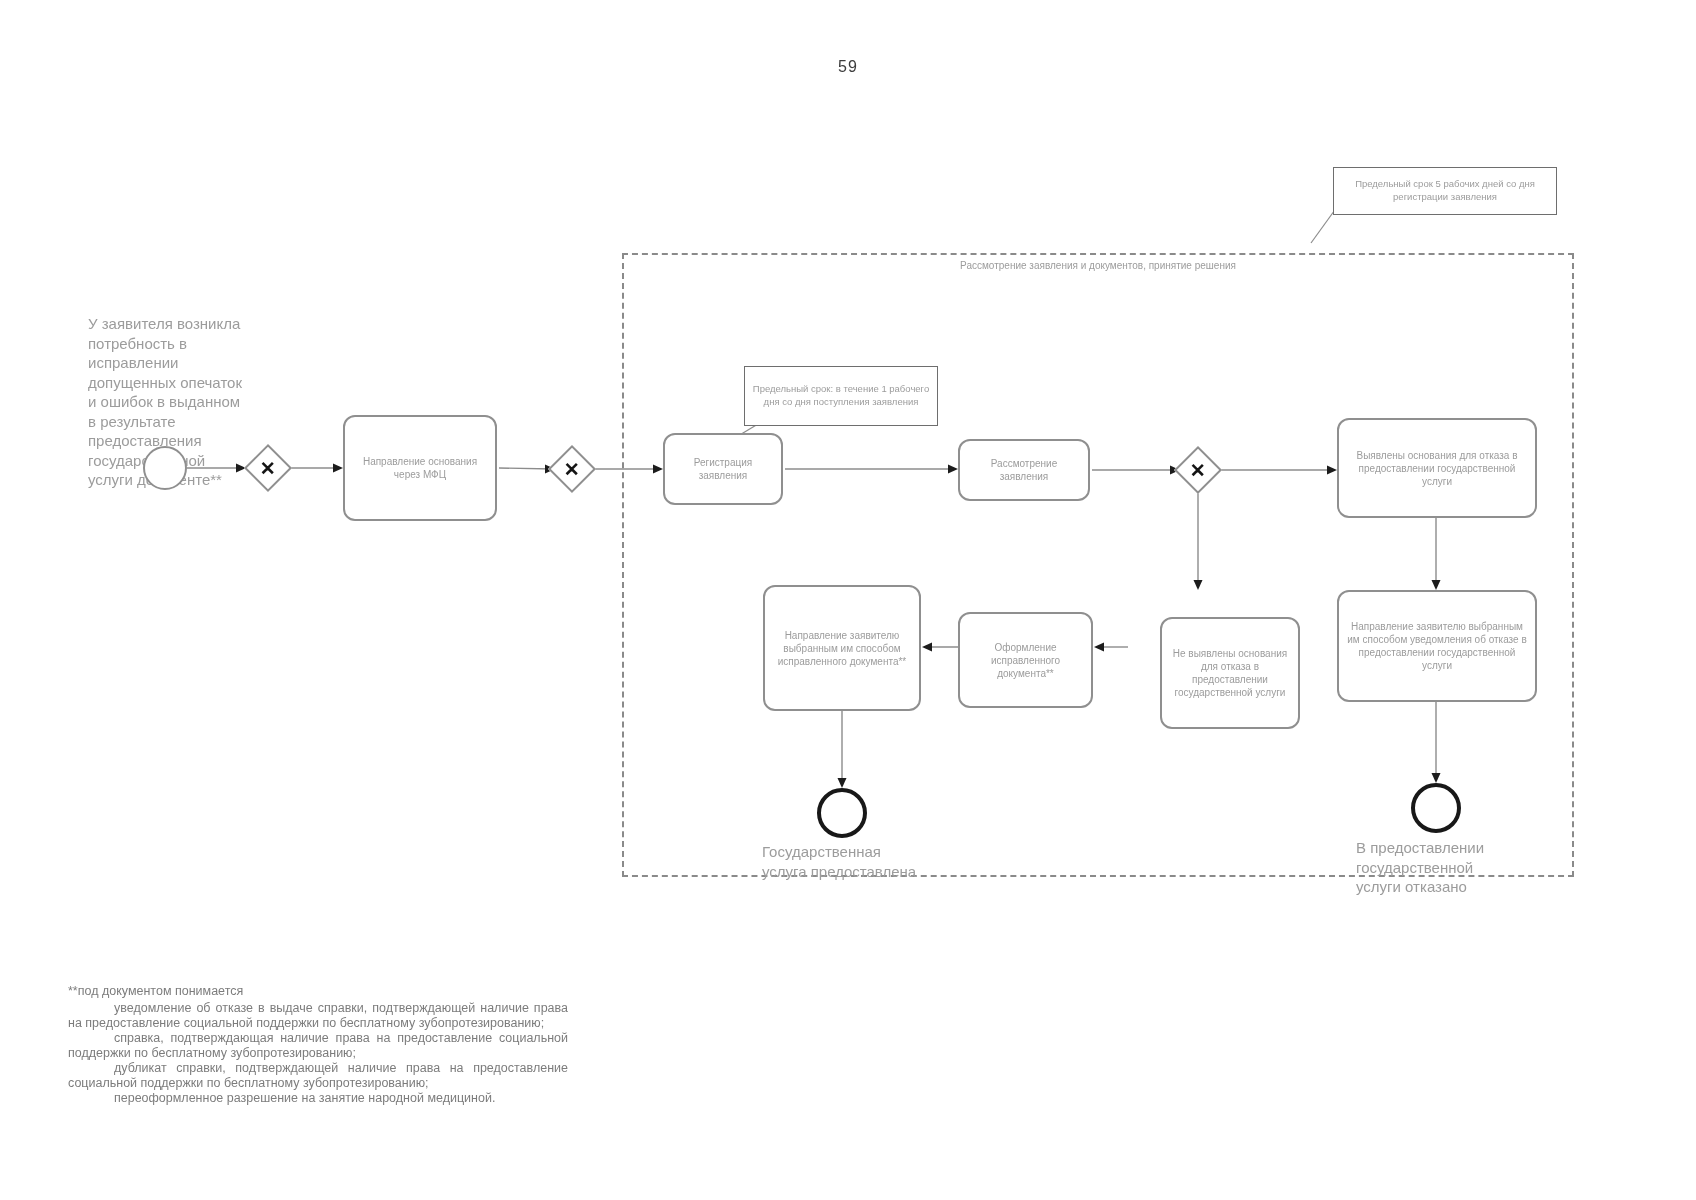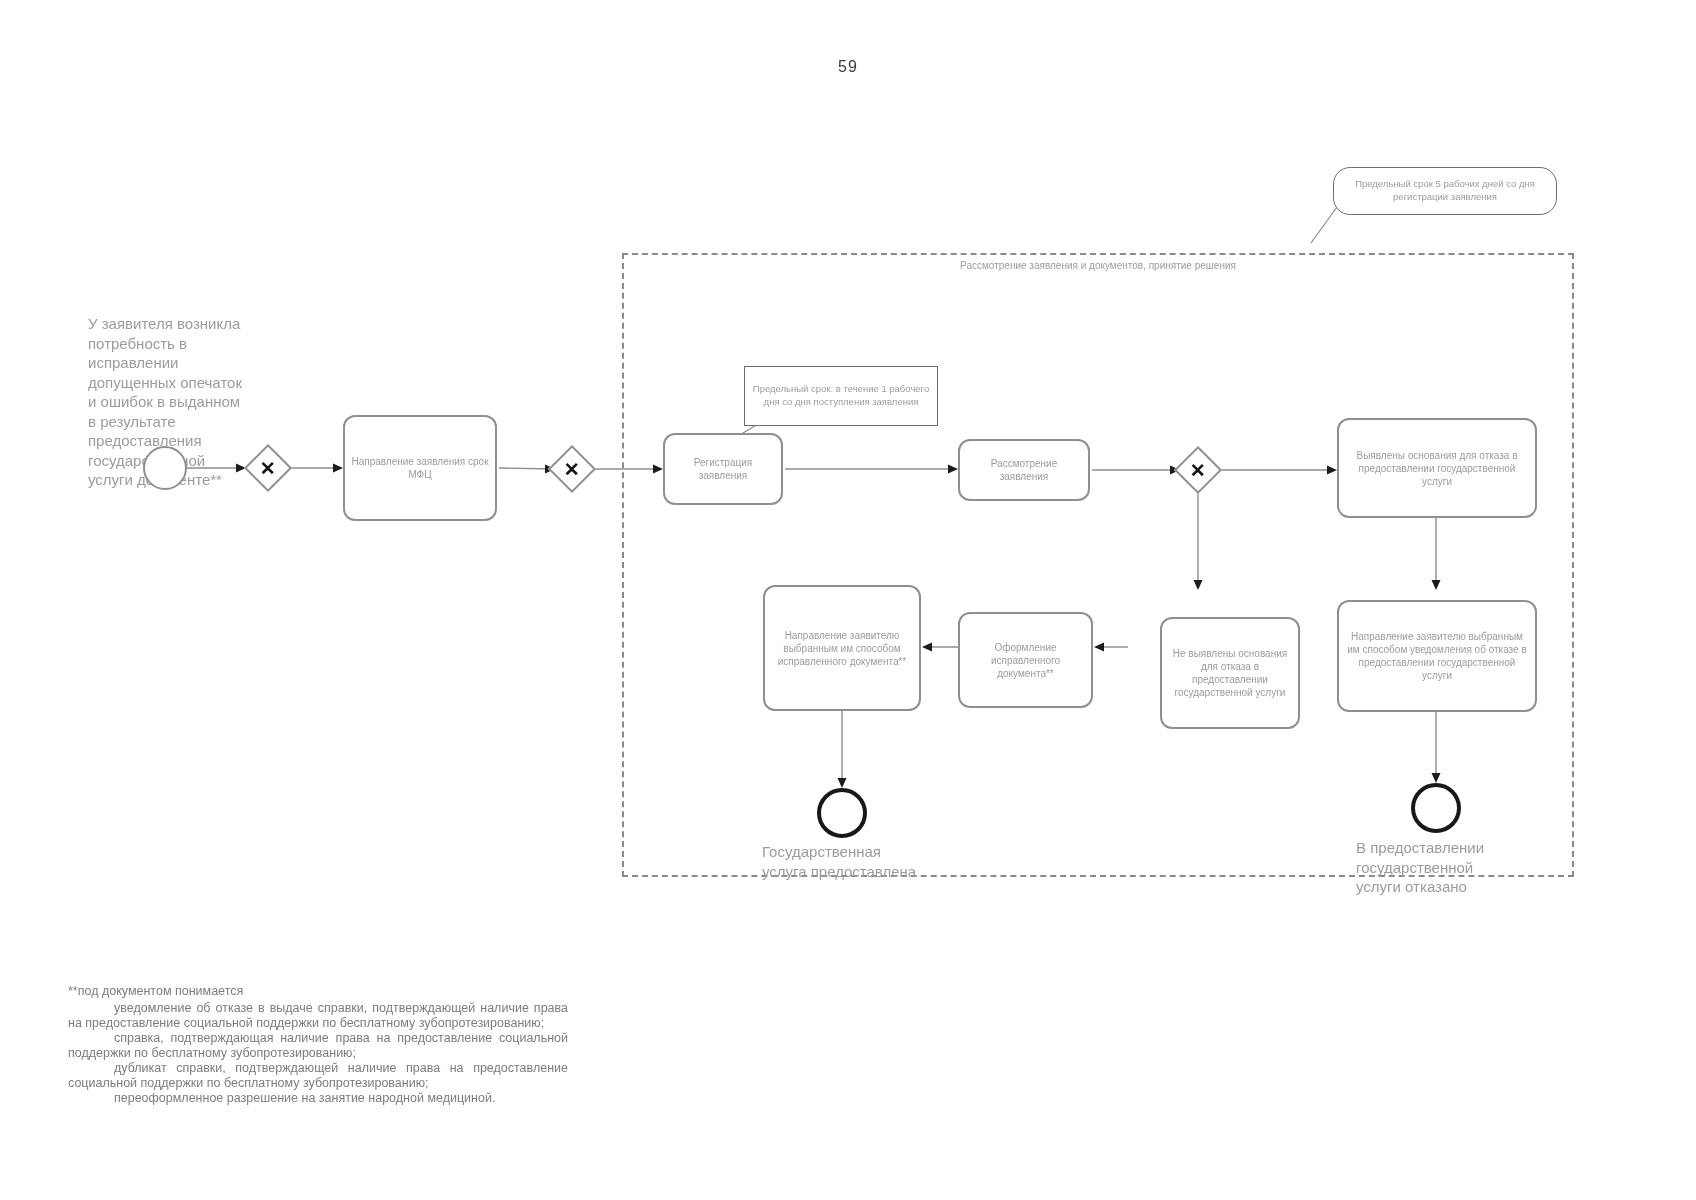--- a/index.html
+++ b/index.html
@@ -79,44 +79,44 @@
     <polygon points="922,647 932,642.5 932,651.5"></polygon>
     <polygon points="842,788 837.5,778 846.5,778"></polygon>
     <polygon points="1436,783 1431.5,773 1440.5,773"></polygon>
   </g>
 </svg>
 
 <div class="lane" style="left:622px;top:253px;width:948px;height:620px;">
   <div class="lane-title">Рассмотрение заявления и документов, принятие решения</div>
 </div>
 
-<div class="annotation" style="left:1333px;top:167px;width:224px;height:48px;border-radius:17px;">Предельный срок 5 рабочих дней со дня регистрации заявления</div>
+<div class="annotation" style="left:1333px;top:167px;width:224px;height:48px;">Предельный срок 5 рабочих дней со дня регистрации заявления</div>
 <div class="annotation" style="left:744px;top:366px;width:194px;height:60px;">Предельный срок: в течение 1 рабочего дня со дня поступления заявления</div>
 
 <div class="flow-label" style="left:88px;top:314px;width:155px;">У заявителя возникла потребность в исправлении допущенных опечаток и ошибок в выданном в результате предоставления государственной услуги документе**</div>
 <div class="event start" style="left:143px;top:446px;"></div>
 
 <div class="gateway" style="left:251px;top:451px;">
   <span class="x">✕</span>
 </div>
 <div class="gateway" style="left:555px;top:452px;">
   <span class="x">✕</span>
 </div>
 <div class="gateway" style="left:1181px;top:453px;">
   <span class="x">✕</span>
 </div>
 
-<div class="task" style="left:343px;top:415px;width:154px;height:106px;">Направление заявления срок МФЦ</div>
+<div class="task" style="left:343px;top:415px;width:154px;height:106px;">Направление основания через МФЦ</div>
 <div class="task" style="left:663px;top:433px;width:120px;height:72px;">Регистрация заявления</div>
 <div class="task" style="left:958px;top:439px;width:132px;height:62px;">Рассмотрение заявления</div>
 <div class="task" style="left:1337px;top:418px;width:200px;height:100px;">Выявлены основания для отказа в предоставлении государственной услуги</div>
 <div class="task" style="left:1160px;top:590px;width:140px;height:112px;margin-top:27px;">Не выявлены основания для отказа в предоставлении государственной услуги</div>
 <div class="task" style="left:958px;top:600px;width:135px;height:96px;margin-top:12px;">Оформление исправленного документа**</div>
 <div class="task" style="left:763px;top:585px;width:158px;height:126px;">Направление заявителю выбранным им способом исправленного документа**</div>
-<div class="task" style="left:1337px;top:590px;width:200px;height:112px;margin-top:10px;">Направление заявителю выбранным им способом уведомления об отказе в предоставлении государственной услуги</div>
+<div class="task" style="left:1337px;top:590px;width:200px;height:112px;">Направление заявителю выбранным им способом уведомления об отказе в предоставлении государственной услуги</div>
 
 <div class="event end" style="left:817px;top:788px;"></div>
 <div class="flow-label" style="left:762px;top:842px;width:160px;">Государственная услуга предоставлена</div>
 
 <div class="event end" style="left:1411px;top:783px;"></div>
 <div class="flow-label" style="left:1356px;top:838px;width:162px;">В предоставлении государственной услуги отказано</div>
 
 <div class="footnote">
   <div class="intro">**под документом понимается</div>
   <p>уведомление об отказе в выдаче справки, подтверждающей наличие права на предоставление социальной поддержки по бесплатному зубопротезированию;</p>

